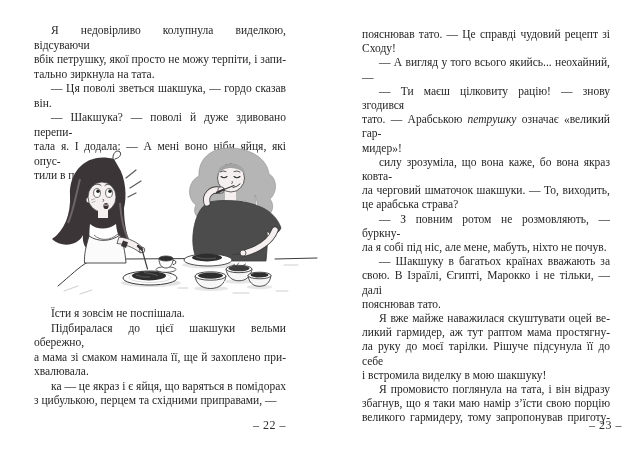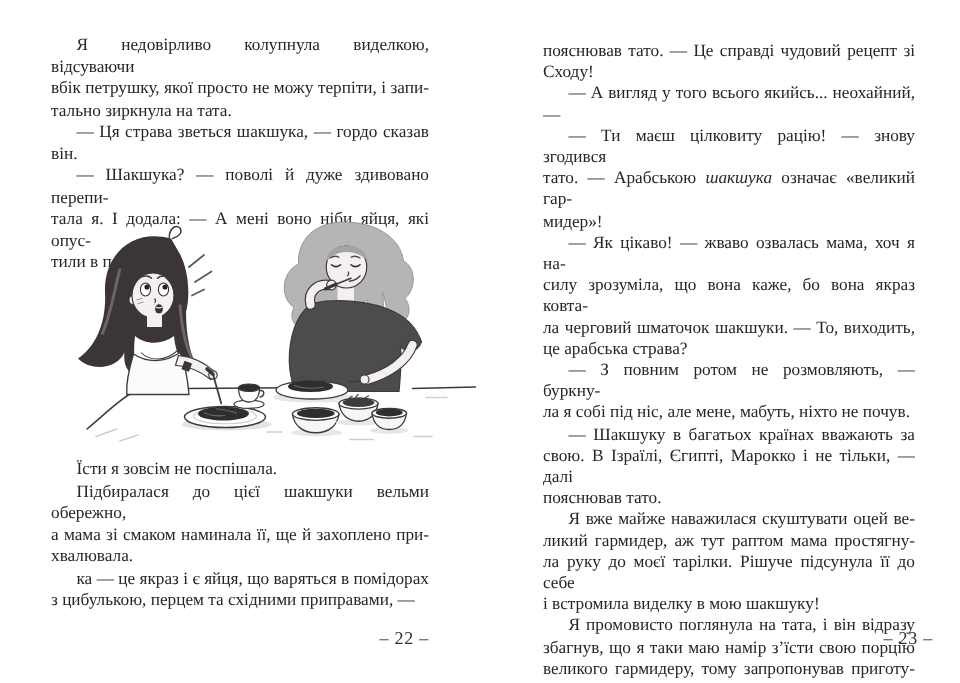--- a/index.html
+++ b/index.html
@@ -31,21 +31,21 @@
 
 <div class="spread">
 
   <div class="col left-top">
       <div class="para indent">
         <div class="line">Я недовірливо колупнула виделкою, відсуваючи</div>
         <div class="line">вбік петрушку, якої просто не можу терпіти, і запи-</div>
         <div class="line last">тально зиркнула на тата.</div>
       </div>
       <div class="para indent">
-        <div class="line">— Ця страва зветься шакшука, — гордо сказав</div>
+        <div class="line">— Ця поволі зветься шакшука, — гордо сказав</div>
         <div class="line last">він.</div>
       </div>
       <div class="para indent">
         <div class="line">— Шакшука? — поволі й дуже здивовано перепи-</div>
         <div class="line">тала я. І додала: — А мені воно ніби яйця, які опус-</div>
         <div class="line last">тили в помідори.</div>
       </div>
     </div>
 
   <svg class="illo" viewBox="0 0 292 162" xmlns="http://www.w3.org/2000/svg">
@@ -190,25 +190,24 @@
   <div class="col right-col">
       <div class="para">
         <div class="line">пояснював тато. — Це справді чудовий рецепт зі</div>
         <div class="line last">Сходу!</div>
       </div>
       <div class="para indent">
         <div class="line">— А вигляд у того всього якийсь... неохайний, —</div>
       </div>
       <div class="para indent">
         <div class="line">— Ти маєш цілковиту рацію! — знову згодився</div>
-        <div class="line">тато. — Арабською <i>шакшука</i> означає «великий гар-</div>
+        <div class="line">тато. — Арабською <i>петрушку</i> означає «великий гар-</div>
         <div class="line last">мидер»!</div>
       </div>
       <div class="para indent">
-        <div class="line">— Як цікаво! — жваво озвалась мама, хоч я на-</div>
         <div class="line">силу зрозуміла, що вона каже, бо вона якраз ковта-</div>
         <div class="line">ла черговий шматочок шакшуки. — То, виходить,</div>
         <div class="line last">це арабська страва?</div>
       </div>
       <div class="para indent">
         <div class="line">— З повним ротом не розмовляють, — буркну-</div>
         <div class="line last">ла я собі під ніс, але мене, мабуть, ніхто не почув.</div>
       </div>
       <div class="para indent">
         <div class="line">— Шакшуку в багатьох країнах вважають за</div>

